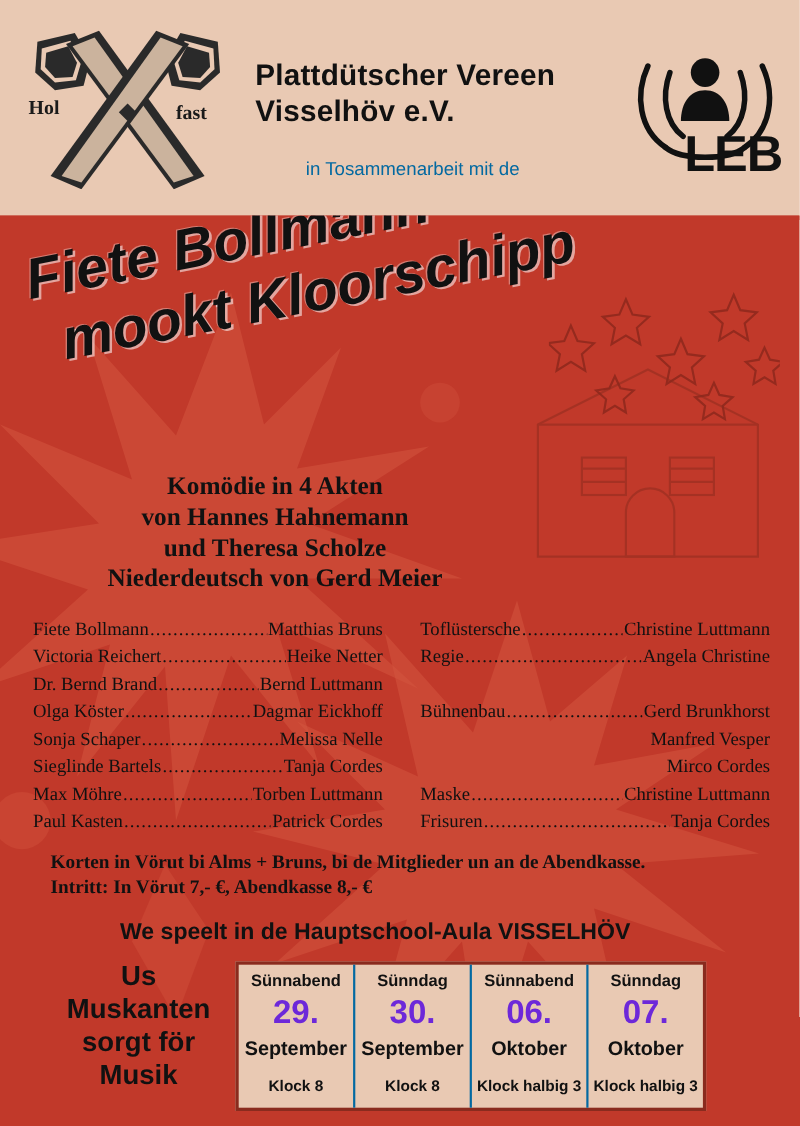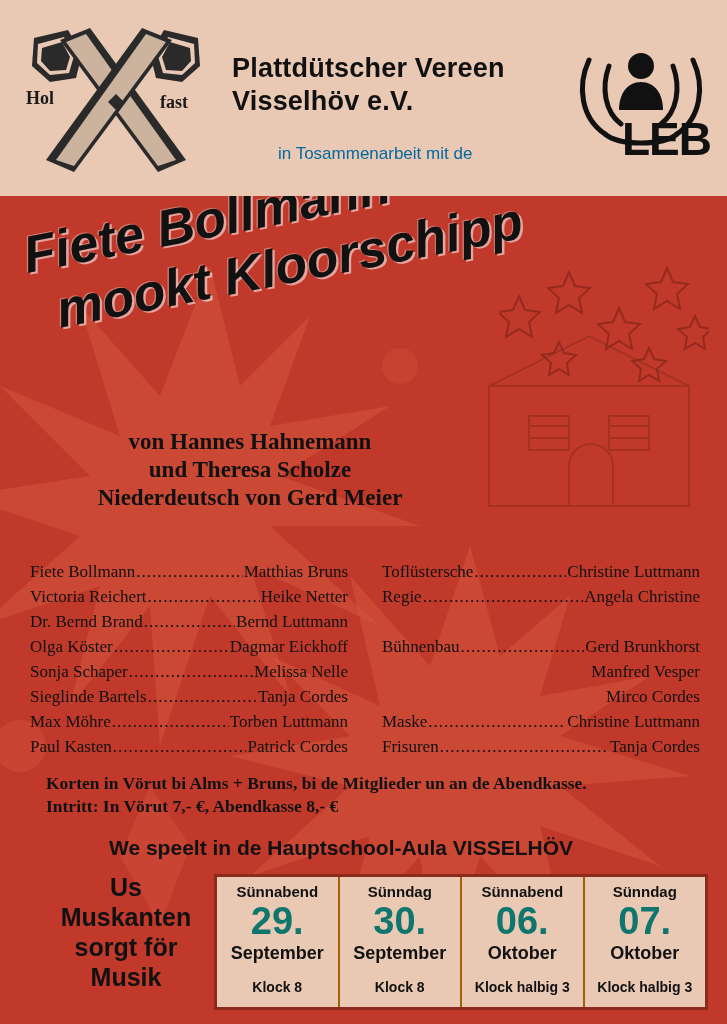--- a/index.html
+++ b/index.html
@@ -203,47 +203,47 @@
     font-weight: bold;
     font-size: 25px;
     line-height: 30px;
     color: #111111;
   }
 
   
   .dates {
     position: absolute;
     left: 214px; top: 678px;
-    width: 494px;
+    width: 428px;
     height: 136px;
     background: #e9c9b3;
     border: 3px solid #8a2b1e;
     display: flex;
     box-sizing: border-box;
   }
   .date-cell {
     flex: 1 1 0;
     text-align: center;
     padding-top: 6px;
     position: relative;
     box-sizing: border-box;
   }
-  .date-cell + .date-cell { border-left: 2px solid #a16207; }
+  .date-cell + .date-cell { border-left: 2px solid #0369a1; }
   .date-day {
     font-family: "Liberation Sans", sans-serif;
     font-weight: bold;
     font-size: 15px;
     color: #111111;
   }
   .date-num {
     font-family: "Liberation Sans", sans-serif;
     font-weight: bold;
-    font-size: 38px;
+    font-size: 30px;
     line-height: 42px;
-    color: #0f766e;
+    color: #6d28d9;
   }
   .date-month {
     font-family: "Liberation Sans", sans-serif;
     font-weight: bold;
     font-size: 18px;
     line-height: 22px;
     color: #111111;
   }
   .date-time {
     font-family: "Liberation Sans", sans-serif;
@@ -349,20 +349,21 @@
         <path d="M60 100 l40 0 M60 112 l40 0 M140 100 l40 0 M140 112 l40 0"></path>
       </g>
     </svg>
 
     <div class="title-block">
       <div class="title-line">Fiete Bollmann</div>
       <div class="title-line second">mookt Kloorschipp</div>
     </div>
 
     <div class="subtitle">
+      <div>Komödie in 4 Akten</div>
       <div>von Hannes Hahnemann</div>
       <div>und Theresa Scholze</div>
       <div>Niederdeutsch von Gerd Meier</div>
     </div>
 
     <div class="cast">
       <div class="cast-col">
         <div class="cast-row">
           <span class="cast-role">Fiete Bollmann</span>
           <span class="cast-dots">........................................</span>

